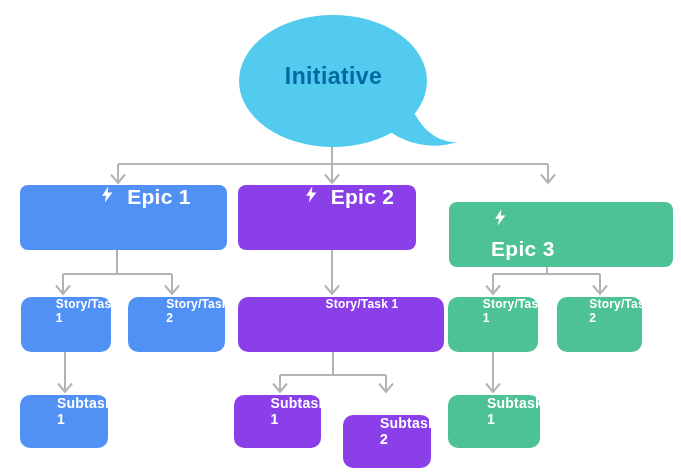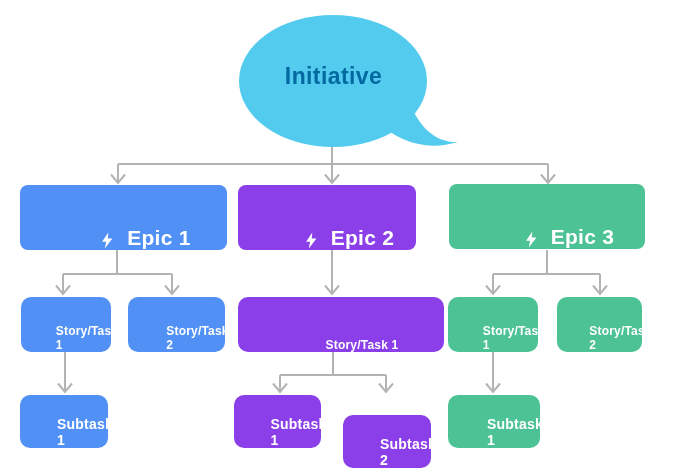--- a/index.html
+++ b/index.html
@@ -2,35 +2,35 @@
 <html><head>
 <meta charset="utf-8">
 <style>
   html,body{margin:0;padding:0;background:#ffffff;}
   .canvas{
     position:relative;width:681px;height:475px;background:#ffffff;overflow:hidden;
     font-family:"Liberation Sans", sans-serif;
   }
   .connector-layer{position:absolute;left:0;top:0;z-index:1;}
   .node{
-    position:absolute;z-index:2;display:flex;align-items:flex-end;justify-content:center;
+    position:absolute;z-index:2;display:flex;align-items:flex-start;justify-content:center;
     color:#ffffff;box-sizing:border-box;padding-left:42px;
   }
   .epic{border-radius:8px;font-size:21px;font-weight:600;letter-spacing:.3px;gap:10px;}
   .story{border-radius:10px;font-size:12px;font-weight:600;letter-spacing:.2px;}
   .subtask{border-radius:10px;font-size:14px;font-weight:600;letter-spacing:.2px;}
   .bolt{width:19px;height:19px;display:inline-block;}
   .initiative-label{
     position:absolute;left:240px;top:63px;width:187px;z-index:3;
     text-align:center;color:#0369a1;font-size:23px;font-weight:600;letter-spacing:.4px;
   }
   
   .n-e1{left:20px;top:185px;width:207px;height:65px;}
   .n-e2{left:238px;top:185px;width:178px;height:65px;}
-  .n-e3{left:449px;top:184px;width:196px;height:65px;}
+  .n-e3{left:449px;top:202px;width:224px;height:65px;flex-direction:column;}
   .n-s11{left:21px;top:297px;width:90px;height:55px;}
   .n-s12{left:128px;top:297px;width:97px;height:55px;}
   .n-s21{left:238px;top:297px;width:206px;height:55px;}
   .n-s31{left:448px;top:297px;width:90px;height:55px;}
   .n-s32{left:557px;top:297px;width:85px;height:55px;}
   .n-t11{left:20px;top:395px;width:88px;height:53px;}
   .n-t21{left:234px;top:395px;width:87px;height:53px;}
   .n-t22{left:343px;top:395px;width:88px;height:53px;margin-top:20px;}
   .n-t31{left:448px;top:395px;width:92px;height:53px;}
 </style>

